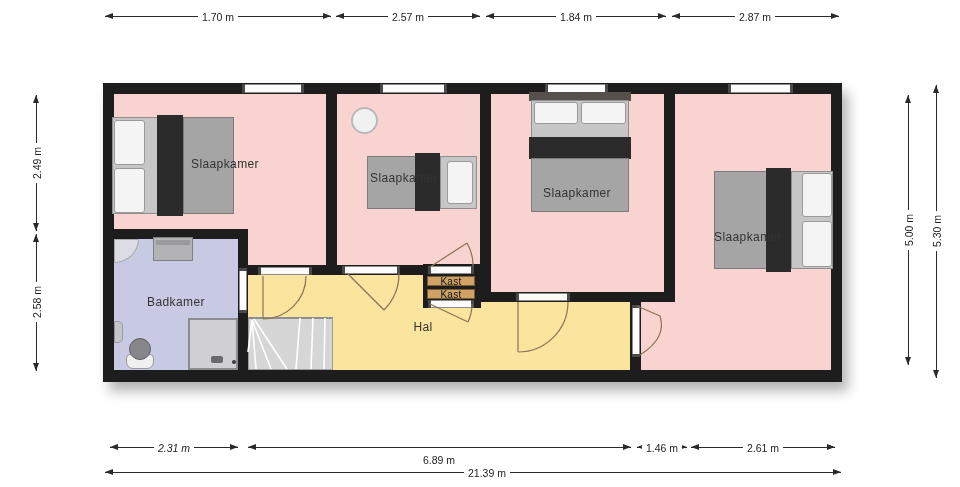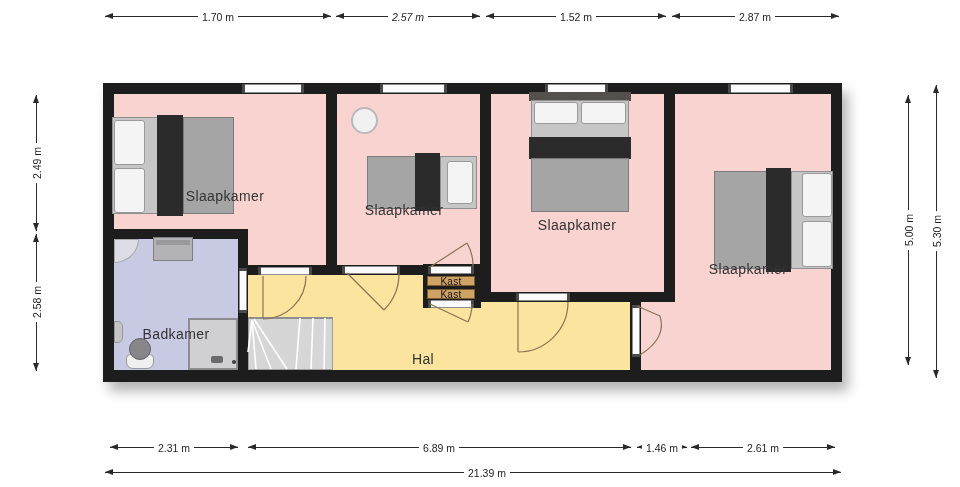--- a/index.html
+++ b/index.html
@@ -33,21 +33,21 @@
   .vanity{background:#b3b3b6;border:1px solid #7f7f83;box-sizing:border-box;}
   .vanity::before{content:"";position:absolute;left:2px;right:2px;top:2px;height:5px;background:#9a9a9e;}
   .corner-basin{background:#dcdce4;border:1px solid #a9a9ac;border-radius:0 0 100% 0;box-sizing:border-box;}
   .radiator{background:#c5c5c9;border:1px solid #98989c;border-radius:0 5px 5px 0;box-sizing:border-box;}
   .toilet-seat{background:#87878b;border:1px solid #5f5f63;border-radius:50%;box-sizing:border-box;}
   .toilet-tank{background:#f0f0f0;border:1px solid #9a9a9e;border-radius:4px 4px 7px 7px;box-sizing:border-box;}
   .shower{background:#d0d0d3;border:2px solid #8d8d90;box-sizing:border-box;}
   .drain{background:#6a6a6e;border-radius:2px;}
   .dot{background:#3a3a3e;border-radius:50%;}
   
-  .rlabel{transform:translate(-50%,-50%);font-size:14px;color:#333;letter-spacing:.4px;white-space:nowrap;margin-top:32px;}
+  .rlabel{transform:translate(-50%,-50%);font-size:12px;color:#333;letter-spacing:.4px;white-space:nowrap;}
   .klabel{transform:translate(-50%,-50%);font-size:10px;color:#111;letter-spacing:.3px;white-space:nowrap;}
   
   .dimh{height:0;border-top:1px solid #2a2a2a;}
   .dimh::before{content:"";position:absolute;left:0;top:-4px;border-top:3.5px solid transparent;
       border-bottom:3.5px solid transparent;border-right:8px solid #2a2a2a;}
   .dimh::after{content:"";position:absolute;right:0;top:-4px;border-top:3.5px solid transparent;
       border-bottom:3.5px solid transparent;border-left:8px solid #2a2a2a;}
   .dimv{width:0;border-left:1px solid #2a2a2a;}
   .dimv::before{content:"";position:absolute;top:0;left:-4px;border-left:3.5px solid transparent;
       border-right:3.5px solid transparent;border-bottom:8px solid #2a2a2a;}
@@ -172,40 +172,40 @@
   <span class="abs rlabel" style="left:577px;top:193px;">Slaapkamer</span>
   <span class="abs rlabel" style="left:748px;top:237px;">Slaapkamer</span>
   <span class="abs rlabel" style="left:176px;top:302px;">Badkamer</span>
   <span class="abs rlabel" style="left:423px;top:327px;">Hal</span>
   <span class="abs klabel" style="left:451px;top:281px;">Kast</span>
   <span class="abs klabel" style="left:451px;top:294px;">Kast</span>
 
   <div class="abs dimh" style="left:105px;top:16px;width:226px;"></div>
   <span class="abs dimlab" style="left:218px;top:17px;">1.70 m</span>
   <div class="abs dimh" style="left:336px;top:16px;width:144px;"></div>
-  <span class="abs dimlab" style="left:408px;top:17px;font-style:italic;">2.57 m</span>
+  <span class="abs dimlab" style="left:408px;top:17px;">2.57 m</span>
   <div class="abs dimh" style="left:486px;top:16px;width:180px;"></div>
-  <span class="abs dimlab" style="left:576px;top:17px;">1.52 m</span>
+  <span class="abs dimlab" style="left:576px;top:17px;">1.84 m</span>
   <div class="abs dimh" style="left:672px;top:16px;width:167px;"></div>
   <span class="abs dimlab" style="left:755px;top:17px;text-align:center;">2.87 m</span>
 
   <div class="abs dimv" style="left:36px;top:95px;height:136px;"></div>
   <span class="abs dimlab vert" style="left:37px;top:163px;">2.49 m</span>
   <div class="abs dimv" style="left:36px;top:234px;height:137px;"></div>
   <span class="abs dimlab vert" style="left:37px;top:302px;">2.58 m</span>
 
   <div class="abs dimv" style="left:908px;top:95px;height:270px;"></div>
   <span class="abs dimlab vert" style="left:909px;top:230px;">5.00 m</span>
   <div class="abs dimv" style="left:936px;top:85px;height:293px;"></div>
   <span class="abs dimlab vert" style="left:937px;top:231px;">5.30 m</span>
 
   <div class="abs dimh" style="left:110px;top:447px;width:128px;"></div>
-  <span class="abs dimlab" style="left:174px;top:448px;">2.31 m</span>
+  <span class="abs dimlab" style="left:174px;top:448px;font-style:italic;">2.31 m</span>
   <div class="abs dimh" style="left:248px;top:447px;width:383px;"></div>
-  <span class="abs dimlab" style="left:439px;top:448px;">6.89 m</span>
+  <span class="abs dimlab" style="left:439px;top:460px;">6.89 m</span>
   <div class="abs dimh" style="left:637px;top:447px;width:50px;"></div>
   <span class="abs dimlab" style="left:662px;top:448px;">1.46 m</span>
   <div class="abs dimh" style="left:691px;top:447px;width:144px;"></div>
   <span class="abs dimlab" style="left:763px;top:448px;">2.61 m</span>
 
   <div class="abs dimh" style="left:105px;top:472px;width:736px;"></div>
   <span class="abs dimlab" style="left:487px;top:473px;">21.39 m</span>
 
 </div>
 

